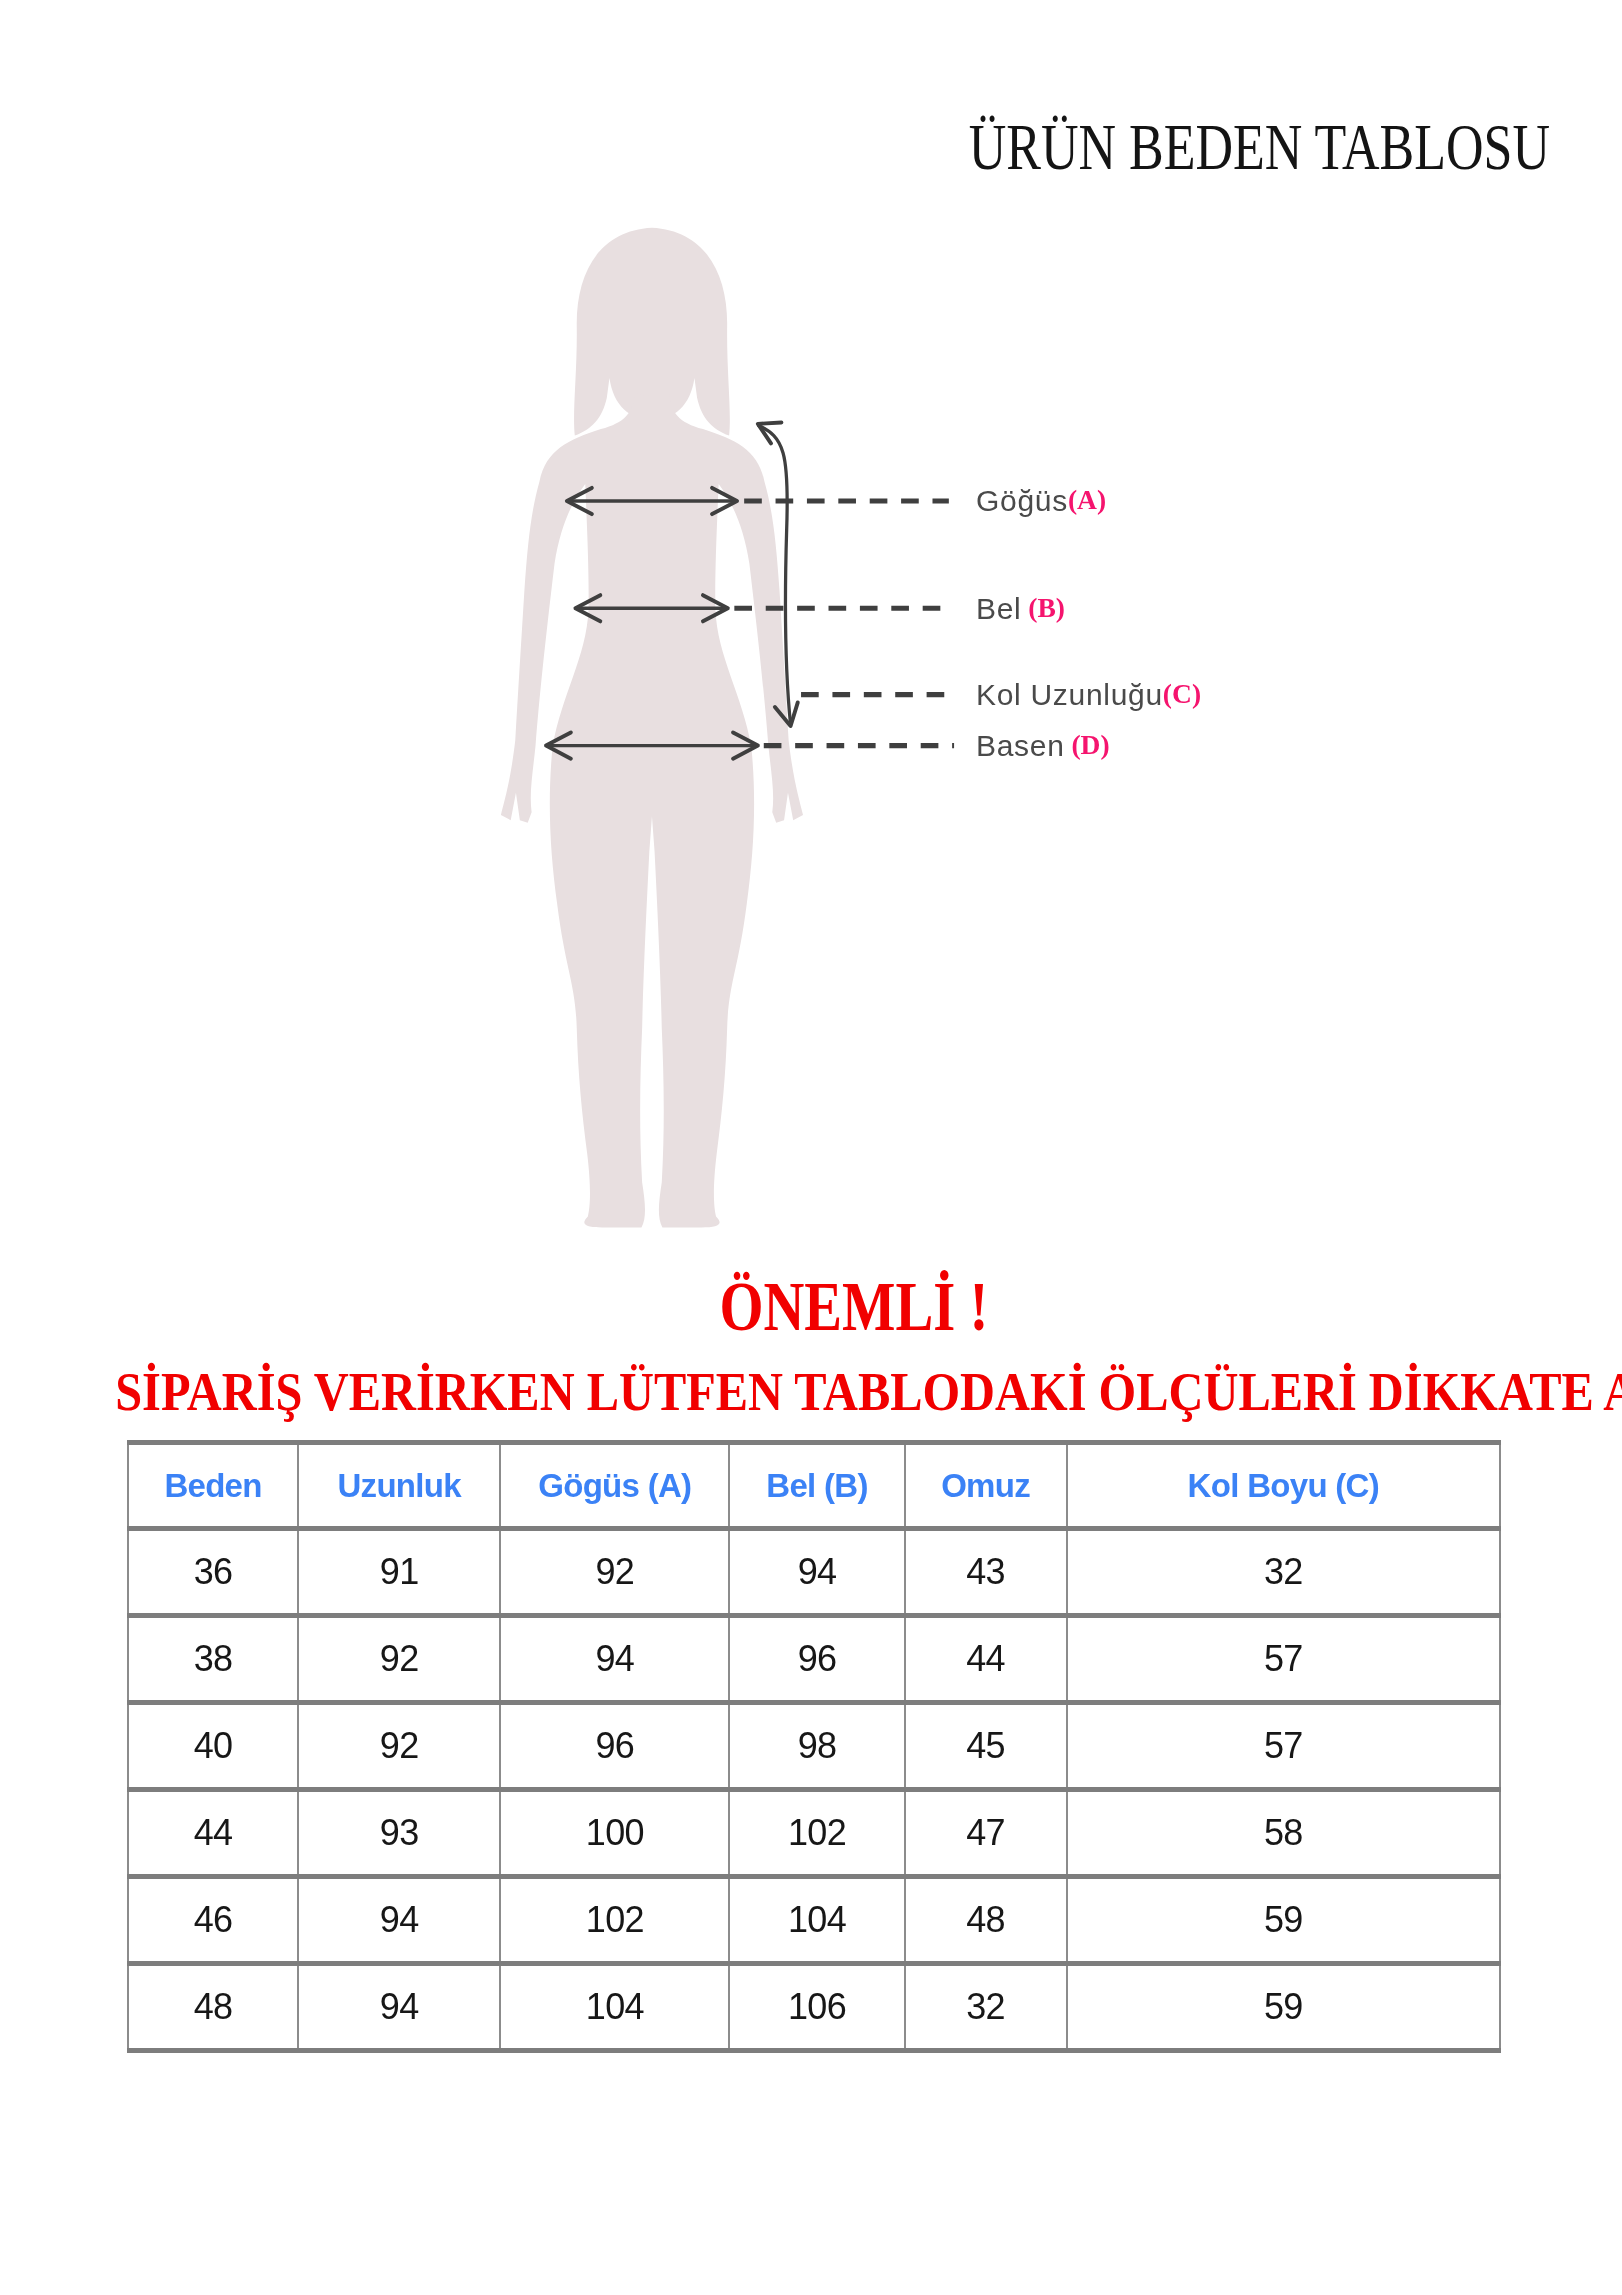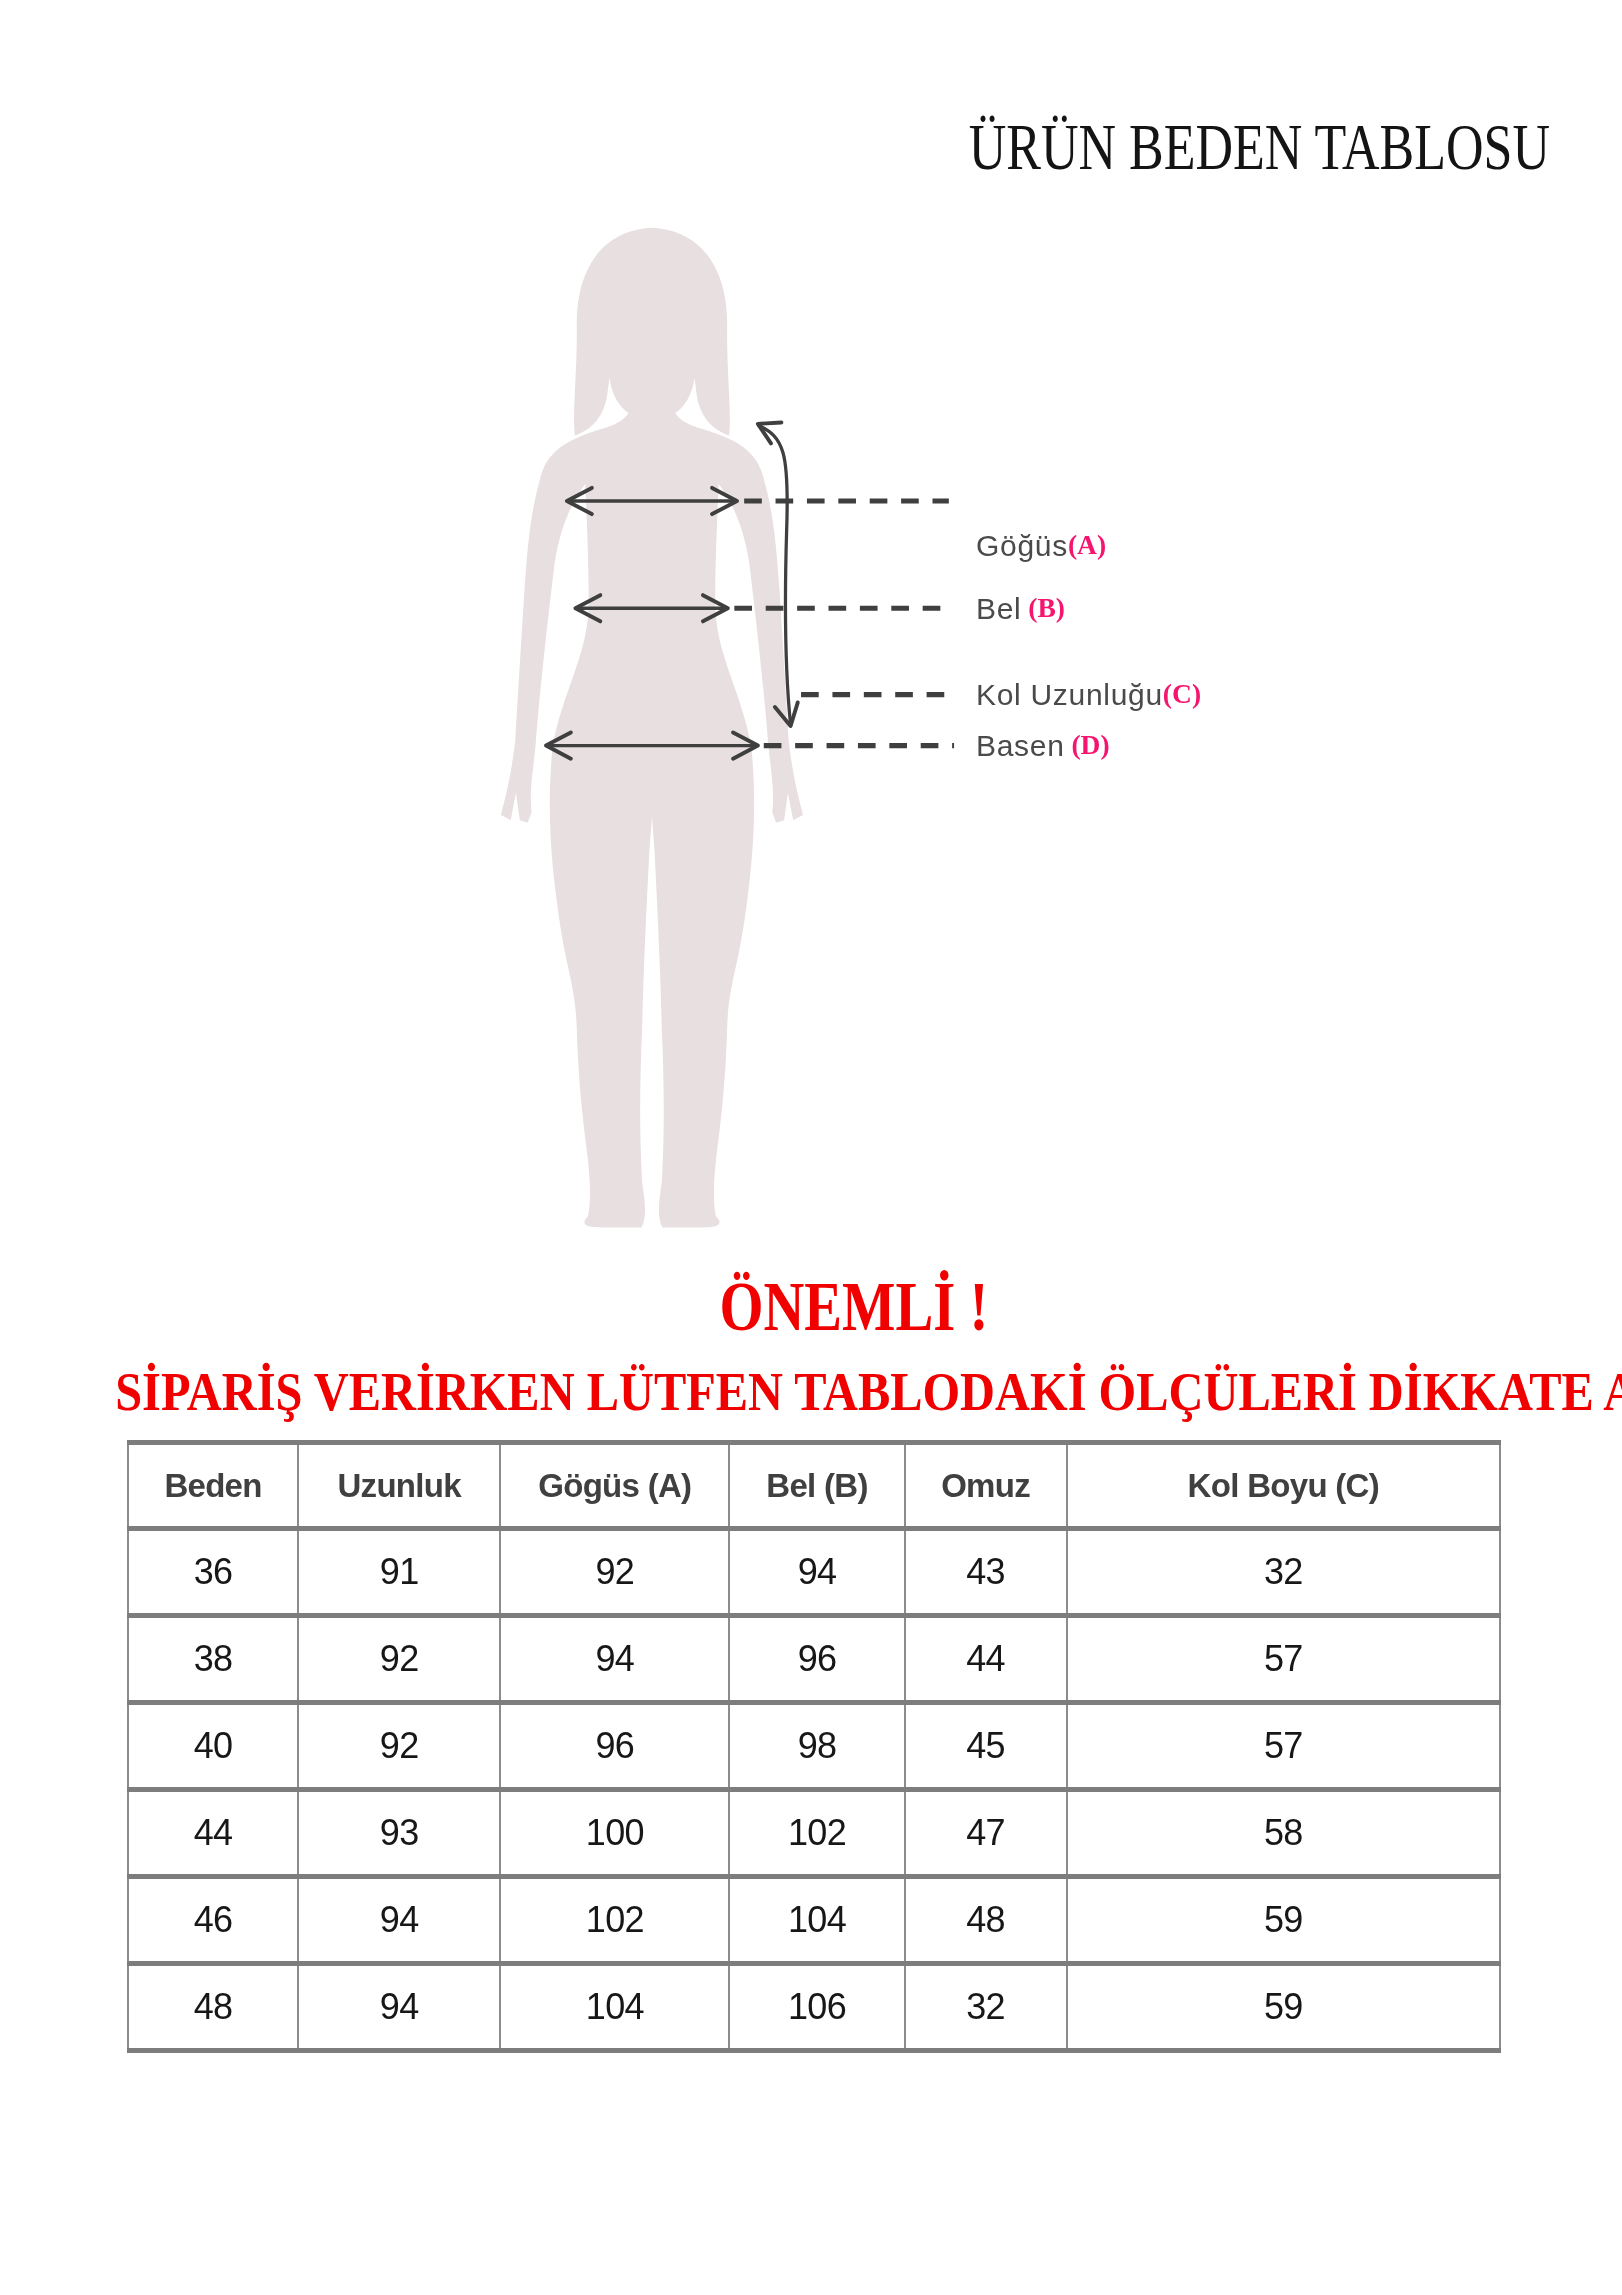--- a/index.html
+++ b/index.html
@@ -99,21 +99,21 @@
     text-align:center;
     vertical-align:middle;
     background:#ffffff;
     letter-spacing:-0.7px;
     white-space:nowrap;
   }
   .size-table th{
     height:79px;
     font-weight:700;
     font-size:33px;
-    color:#404040;
+    color:#3b82f6;
   }
   .size-table td{
     height:80px;
     font-weight:400;
     font-size:36px;
     color:#171717;
   }
   .col-beden{width:170px;} .col-uzunluk{width:202px;} .col-gogus{width:229px;}
   .col-bel{width:175px;} .col-omuz{width:162px;} .col-kolboyu{width:433px;}
 </style>
@@ -170,21 +170,21 @@
     <polyline class="meas-chevron" points="448,338 428,308 464,306"></polyline>
     <polyline class="meas-chevron" points="454,741 478,770 489,734"></polyline>
     <line class="meas-dash" x1="494" y1="722" x2="728" y2="722"></line>
 
     <line class="meas-line" x1="108" y1="800" x2="424" y2="800"></line>
     <polyline class="meas-chevron" points="142,780 104,800 142,820"></polyline>
     <polyline class="meas-chevron" points="390,780 428,800 390,820"></polyline>
     <line class="meas-dash" x1="437" y1="800" x2="728" y2="800"></line>
   </svg>
 
-  <div class="meas-label" style="top:484px;margin-top:45px;">
+  <div class="meas-label" style="top:484px;">
     <span>Göğüs</span><span class="meas-code">(A)</span>
   </div>
   <div class="meas-label" style="top:592px;">
     <span>Bel</span><span class="meas-code"> (B)</span>
   </div>
   <div class="meas-label" style="top:678px;">
     <span>Kol Uzunluğu</span><span class="meas-code">(C)</span>
   </div>
   <div class="meas-label" style="top:729px;">
     <span>Basen</span><span class="meas-code"> (D)</span>

